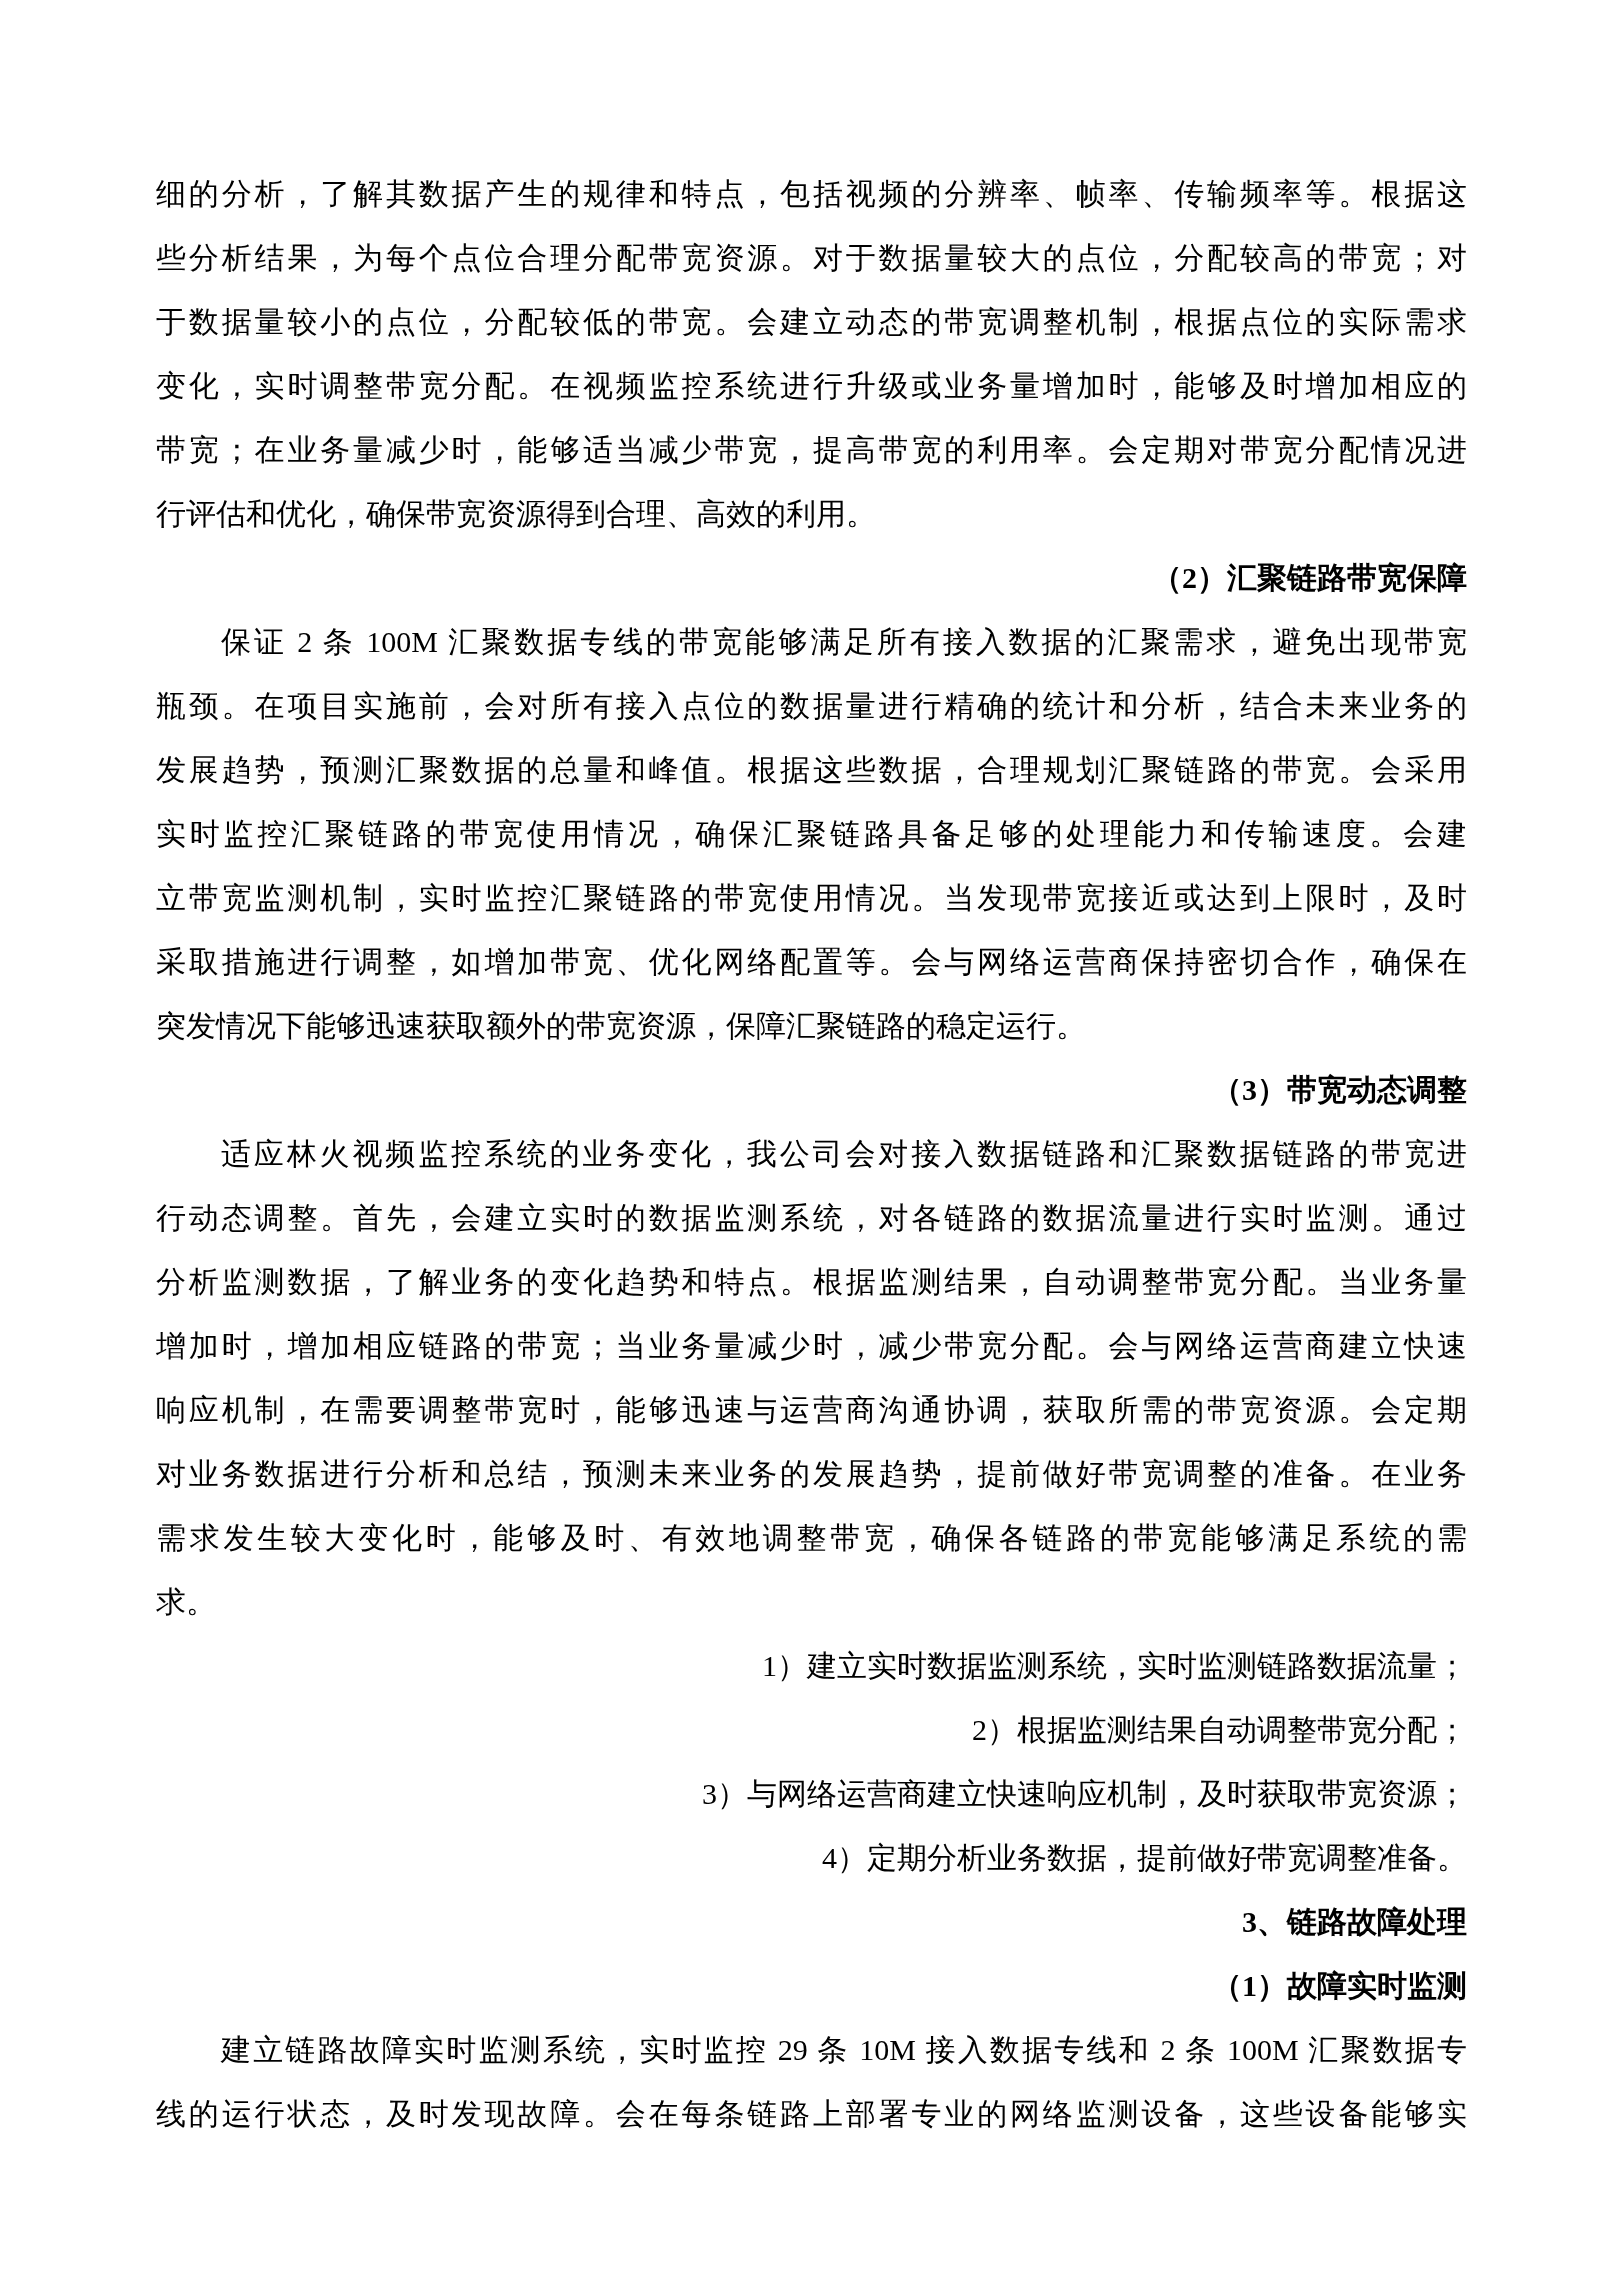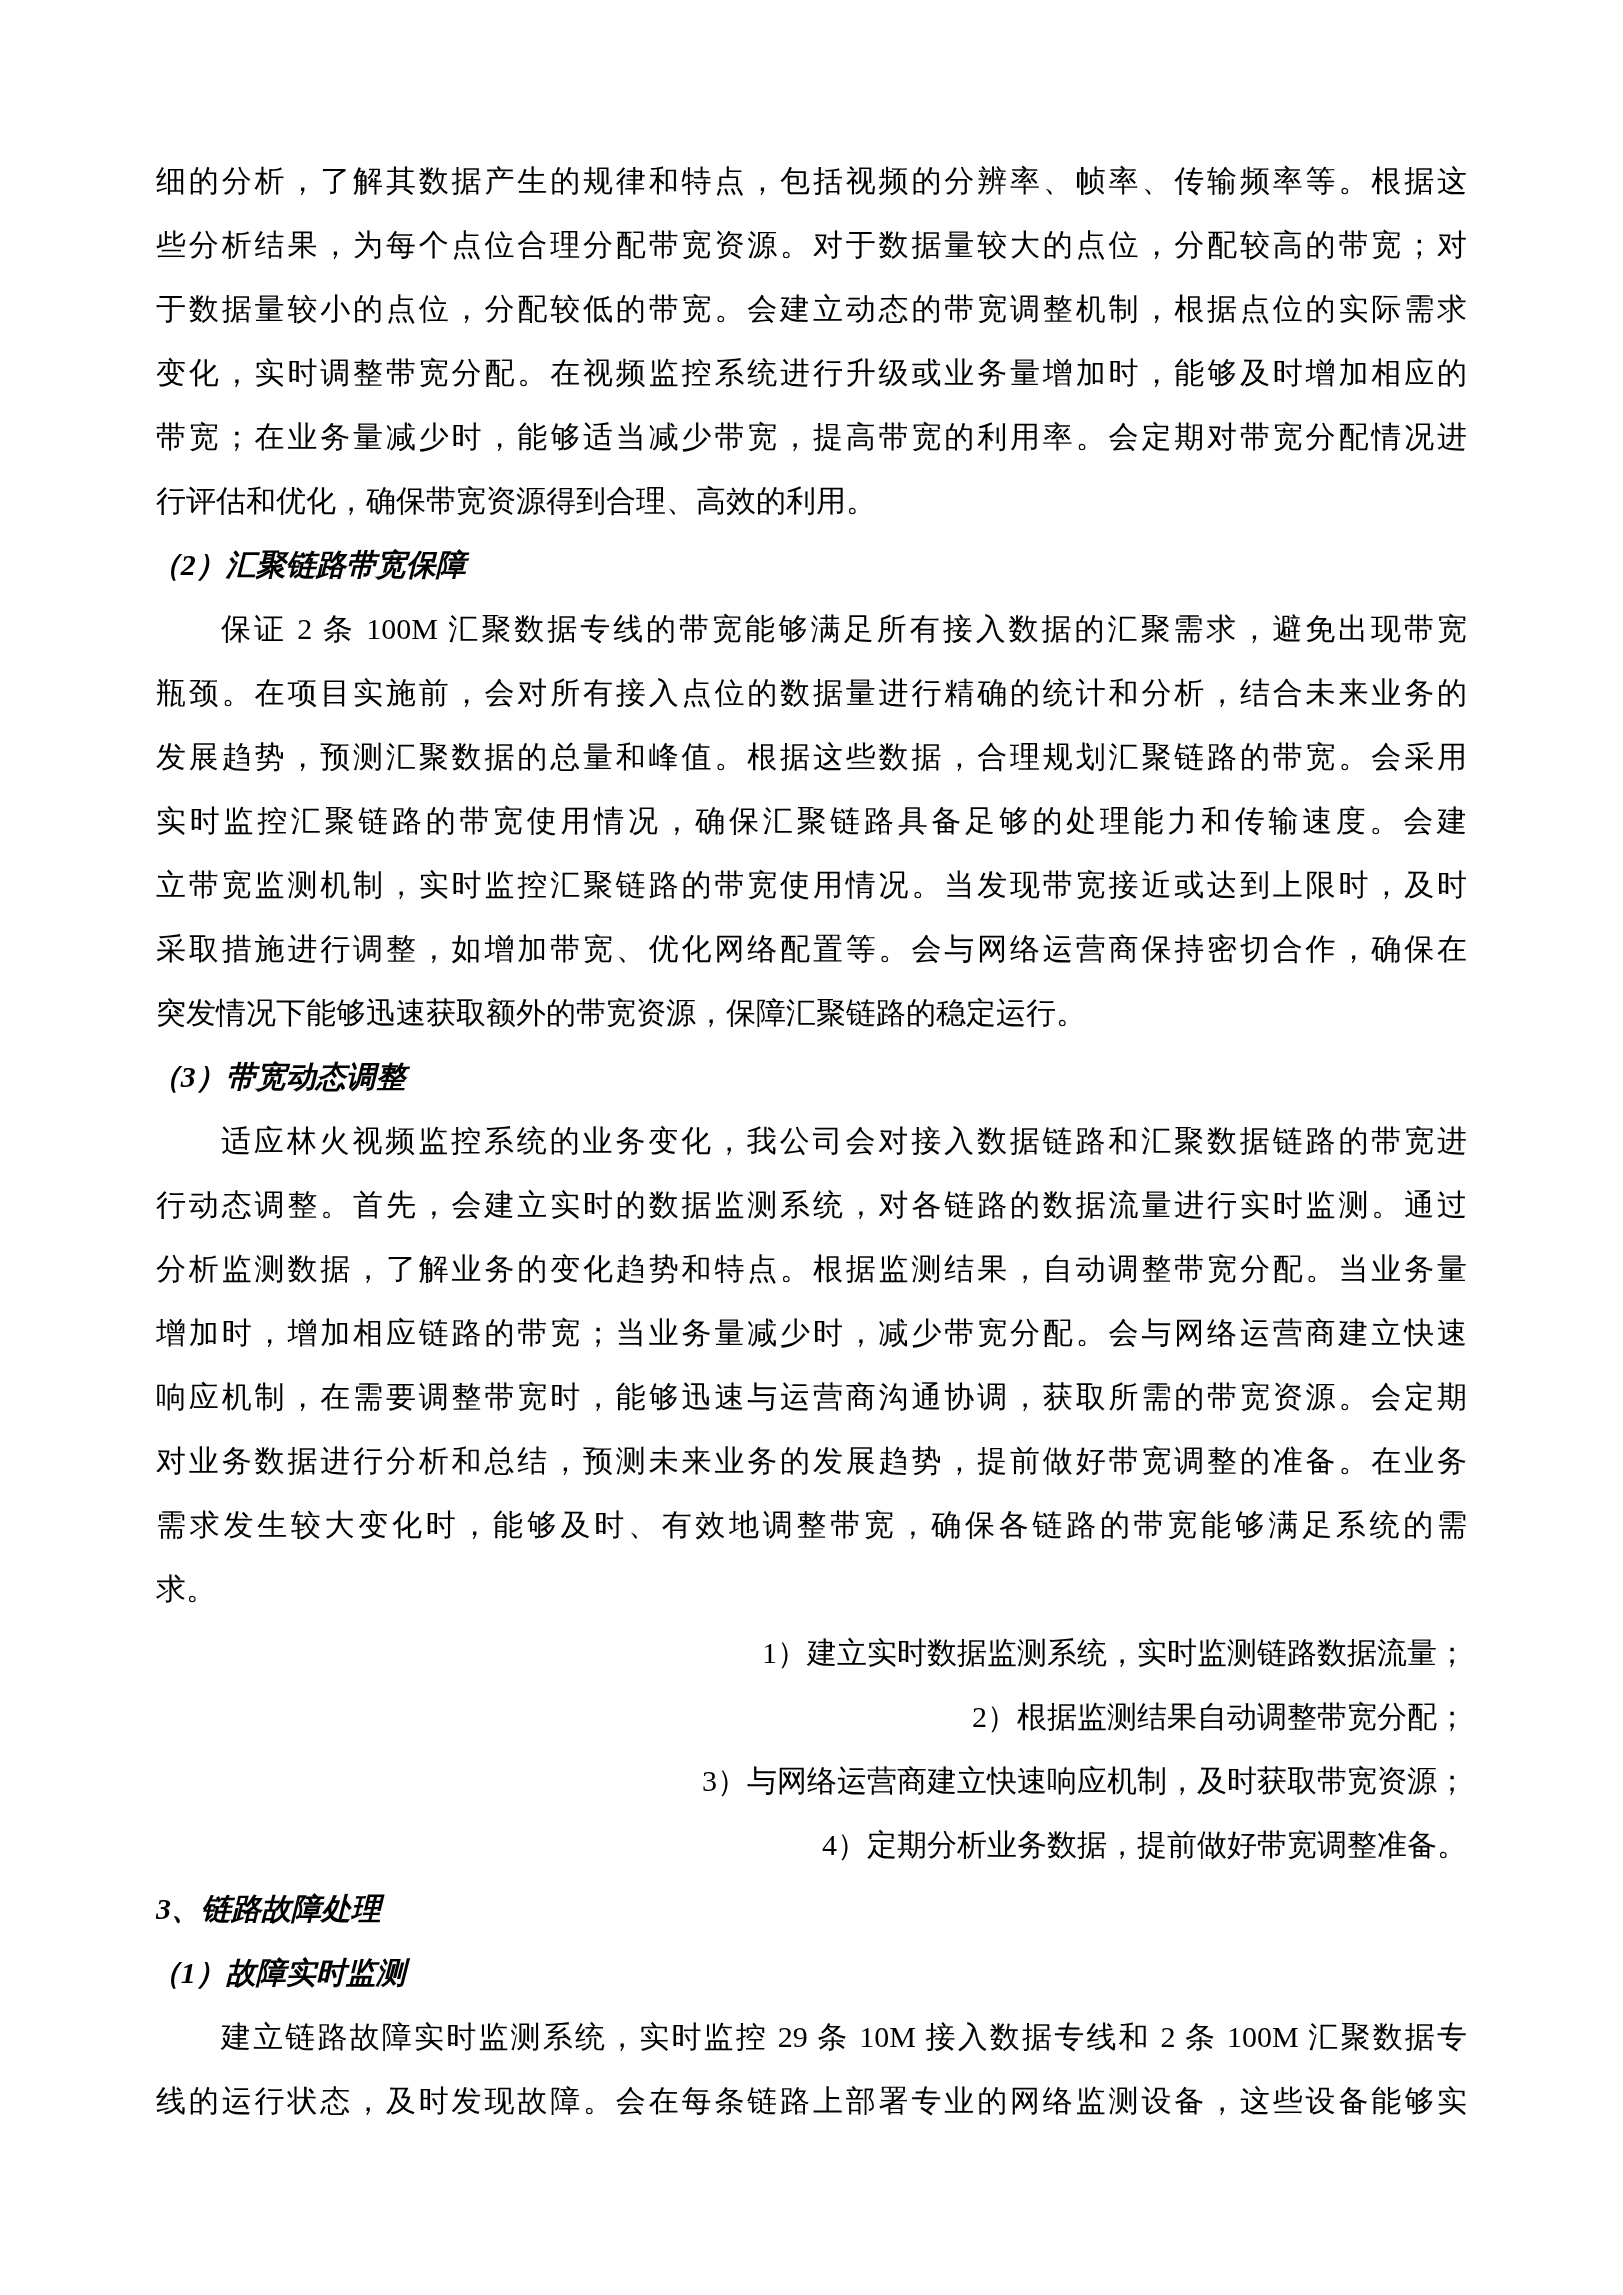--- a/index.html
+++ b/index.html
@@ -11,21 +11,21 @@
     width: 1623px;
     height: 2295px;
     position: relative;
     overflow: hidden;
     font-family: "Liberation Serif", "DejaVu Serif", serif;
     color: #000000;
   }
   .page {
     position: absolute;
     left: 156px;
-    top: 149px;
+    top: 162px;
     width: 1311px;
   }
   .row {
     display: block;
     height: 64px;
     line-height: 64px;
     font-size: 30px;
     white-space: nowrap;
     overflow: visible;
   }
@@ -35,22 +35,21 @@
   }
   .last {
     text-align: right;
     text-align-last: left;
   }
   .indent {
     padding-left: 65px;
   }
   .heading {
     font-weight: bold;
-    text-align: left;
-    font-style: italic;
+    text-align: right;
   }
   .heading.sub {
     margin-left: -5.2px;
   }
   .list-item {
     padding-left: 65px;
     text-align: right;
   }
 </style>
 </head>

